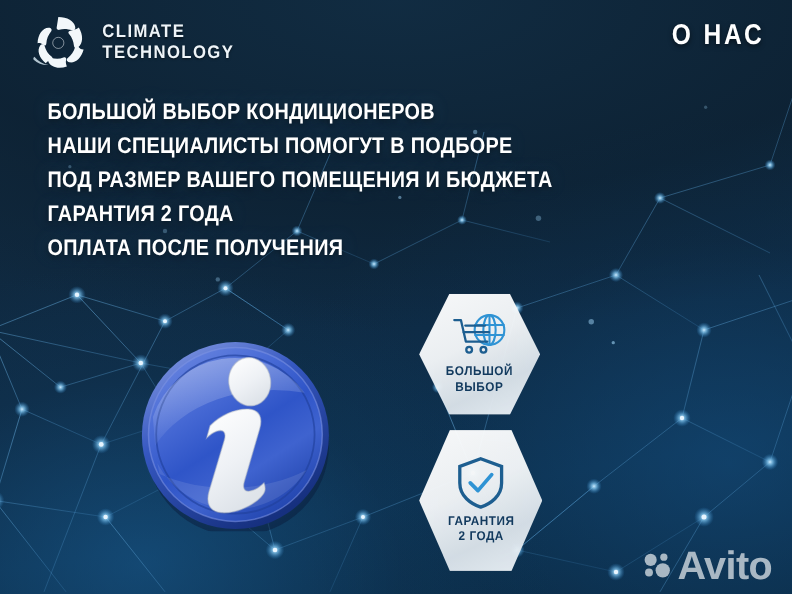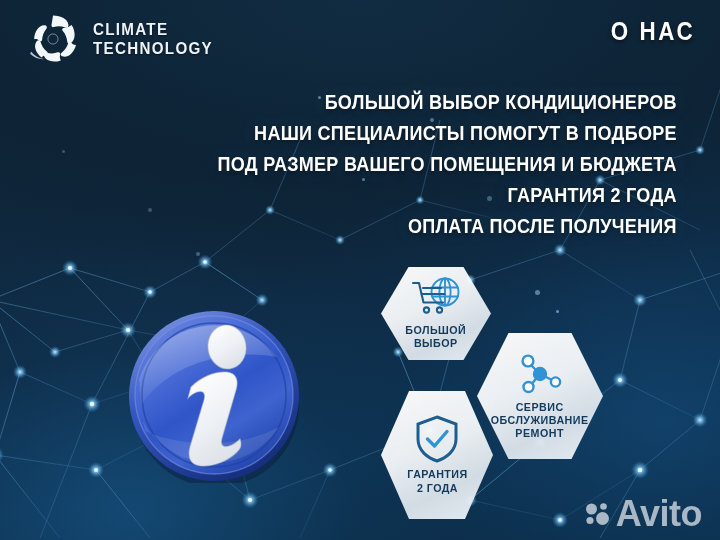--- a/index.html
+++ b/index.html
@@ -54,21 +54,21 @@
     font-size:26px;
     letter-spacing:3px;
     transform:scaleX(0.86);
     transform-origin:right center;
     text-shadow:0 2px 5px rgba(0,0,0,0.55);
   }
 
   
   #headline {
     position:absolute; top:86px; left:0; width:720px;
-    text-align:right;
+    text-align:left;
   }
   #headline .hl {
     color:#ffffff;
     font-weight:700;
     font-size:20.5px;
     line-height:31px;
     letter-spacing:0.3px;
     transform:scaleX(0.88);
     white-space:nowrap;
     text-shadow:0 2px 6px rgba(0,0,0,0.55), 0 0 18px rgba(120,190,240,0.22);
@@ -98,21 +98,21 @@
     margin-top:5px;
     color:#123a5e;
     font-weight:700;
     font-size:11.5px;
     line-height:13.5px;
     letter-spacing:0.5px;
     text-align:center;
     transform:scaleX(0.93);
   }
 
-  #hex-choice  { left:381px; top:267px;  width:110px; height:93px; }
+  #hex-choice  { left:381px; top:267px;  width:110px; height:110px; }
   #hex-service { left:477px; top:333px;  width:126px; height:126px; }
   #hex-warranty{ left:381px; top:391px;  width:112px; height:128px; }
 
   #hex-service .hex-label { font-size:11.5px; line-height:13px; }
 
   
   #avito {
     position:absolute; right:18px; bottom:12px;
     display:flex; align-items:center; gap:6px;
     opacity:0.78;
@@ -315,36 +315,20 @@
         <circle cx="16.5" cy="33" r="2.6"></circle>
         <circle cx="29.5" cy="33" r="2.6"></circle>
       </g>
     </svg>
     <div class="hex-label">
       <span>БОЛЬШОЙ</span><br>
       <span>ВЫБОР</span>
     </div>
   </div>
 
-  <div class="hex" id="hex-service">
-    <svg class="hex-icon" width="48" height="44" viewBox="0 0 48 44">
-      <g stroke="#2f93d4" stroke-width="2.4" fill="none" stroke-linecap="round">
-        <path d="M13 11 L24 22 M24 22 L38 29 M24 22 L14 34"></path>
-      </g>
-      <circle cx="24" cy="22" r="7.2" fill="#2f93d4"></circle>
-      <circle cx="12" cy="9" r="5.4" fill="#ffffff" stroke="#2f93d4" stroke-width="2.4"></circle>
-      <circle cx="39.5" cy="30" r="4.6" fill="#ffffff" stroke="#2f93d4" stroke-width="2.4"></circle>
-      <circle cx="12.5" cy="35" r="5" fill="#ffffff" stroke="#2f93d4" stroke-width="2.4"></circle>
-    </svg>
-    <div class="hex-label">
-      <span>СЕРВИС</span><br>
-      <span>ОБСЛУЖИВАНИЕ</span><br>
-      <span>РЕМОНТ</span>
-    </div>
-  </div>
 
   <div class="hex" id="hex-warranty">
     <svg class="hex-icon" width="44" height="48" viewBox="0 0 44 48">
       <path d="M22 2 L41 9 V24 c0 12 -10 19 -19 22 C13 43 3 36 3 24 V9 Z" fill="none" stroke="#1d5e90" stroke-width="3"></path>
       <path d="M12.5 24 L19.5 31 L32 16.5" fill="none" stroke="#2f93d4" stroke-width="3.4" stroke-linecap="round" stroke-linejoin="round"></path>
     </svg>
     <div class="hex-label">
       <span>ГАРАНТИЯ</span><br>
       <span>2 ГОДА</span>
     </div>

